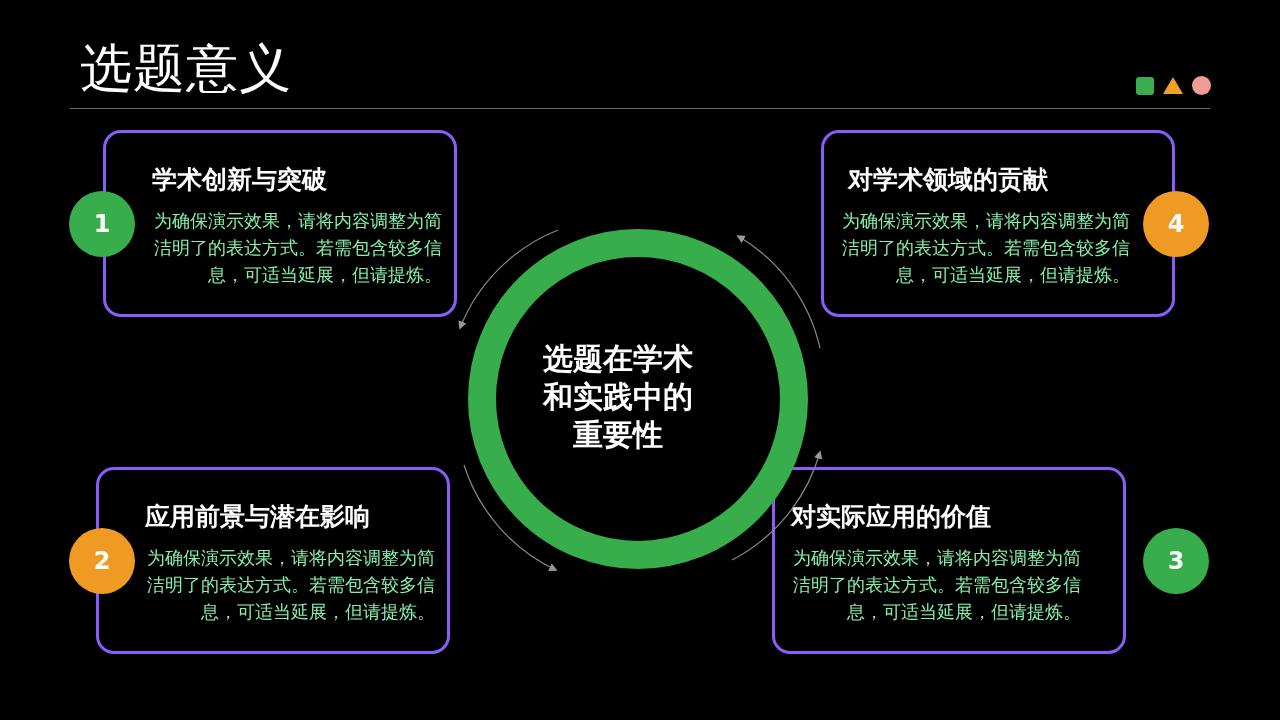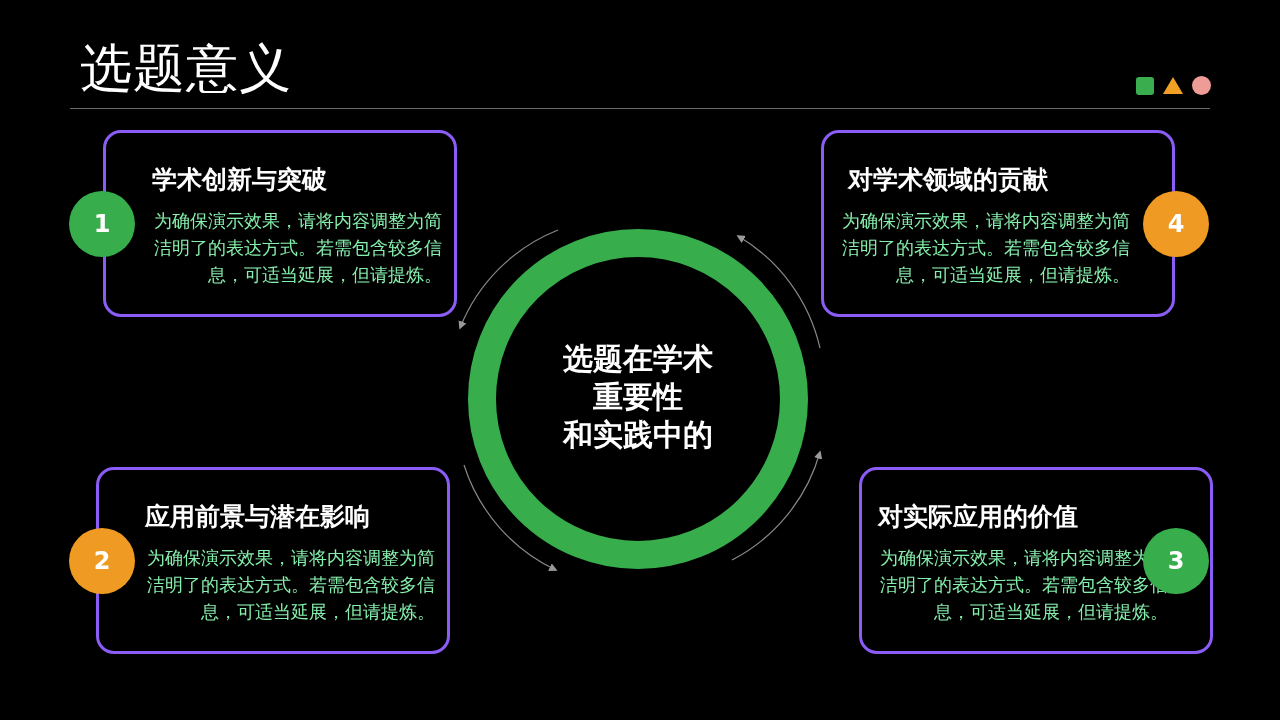--- a/index.html
+++ b/index.html
@@ -13,21 +13,21 @@
   .sq { width: 18px; height: 18px; border-radius: 3px; background: #3aae4f; }
   .tri { width: 0; height: 0; border-left: 10px solid transparent; border-right: 10px solid transparent; border-bottom: 17px solid #f0a125; }
   .circ { width: 19px; height: 19px; border-radius: 50%; background: #ef9c96; }
 
   .card { position: absolute; width: 354px; height: 187px; border: 3px solid #8b5cf6; border-radius: 18px; box-sizing: border-box; }
   .card .h { position: absolute; left: 46px; top: 30px; font-size: 25px; font-weight: bold; white-space: nowrap; }
   .card .p { position: absolute; left: 46px; top: 74px; width: 290px; font-size: 18px; line-height: 27px; color: #86efac; text-align: right; }
   .badge { position: absolute; width: 66px; height: 66px; border-radius: 50%; display: flex; align-items: center; justify-content: center; font-size: 24px; font-weight: bold; color: #fff; }
 
   .ring { position: absolute; left: 468px; top: 229px; width: 340px; height: 340px; border-radius: 50%; border: 28px solid #37ad4b; box-sizing: border-box; }
-  .center-text { position: absolute; left: 508px; top: 340px; width: 260px; text-align: center; font-size: 30px; font-weight: bold; line-height: 38px; }
+  .center-text { position: absolute; left: 488px; top: 340px; width: 260px; text-align: center; font-size: 30px; font-weight: bold; line-height: 38px; }
   svg.arrows { position: absolute; left: 0; top: 0; }
 </style>
 </head>
 <body>
 
 <div class="title">选题意义</div>
 <div class="shapes">
   <div class="sq"></div>
   <div class="tri"></div>
   <div class="circ"></div>
@@ -39,21 +39,21 @@
   <div class="p">为确保演示效果，请将内容调整为简洁明了的表达方式。若需包含较多信息，可适当延展，但请提炼。</div>
 </div>
 <div class="badge" style="left:69px; top:191px; background:#37ad4b;">1</div>
 
 <div class="card" style="left:96px; top:467px;">
   <div class="h">应用前景与潜在影响</div>
   <div class="p">为确保演示效果，请将内容调整为简洁明了的表达方式。若需包含较多信息，可适当延展，但请提炼。</div>
 </div>
 <div class="badge" style="left:69px; top:528px; background:#ef9a22;">2</div>
 
-<div class="card" style="left:859px; top:467px;">
+<div class="card" style="left:772px; top:467px;">
   <div class="h" style="left:16px;">对实际应用的价值</div>
   <div class="p" style="left:16px;">为确保演示效果，请将内容调整为简洁明了的表达方式。若需包含较多信息，可适当延展，但请提炼。</div>
 </div>
 <div class="badge" style="left:1143px; top:528px; background:#37ad4b;">3</div>
 
 <div class="card" style="left:821px; top:130px;">
   <div class="h" style="left:24px;">对学术领域的贡献</div>
   <div class="p" style="left:16px;">为确保演示效果，请将内容调整为简洁明了的表达方式。若需包含较多信息，可适当延展，但请提炼。</div>
 </div>
 <div class="badge" style="left:1143px; top:191px; background:#ef9a22;">4</div>
@@ -66,15 +66,15 @@
   </defs>
   <path d="M558,230 A175,175 0 0,0 460,328" stroke="#888" stroke-width="1.2" fill="none" marker-end="url(#ah)"></path>
   <path d="M464,465 A175,175 0 0,0 556,570" stroke="#888" stroke-width="1.2" fill="none" marker-end="url(#ah)"></path>
   <path d="M732,560 A175,175 0 0,0 820,452" stroke="#888" stroke-width="1.2" fill="none" marker-end="url(#ah)"></path>
   <path d="M820,348 A175,175 0 0,0 738,236" stroke="#888" stroke-width="1.2" fill="none" marker-end="url(#ah)"></path>
 </svg>
 
 <div class="ring"></div>
 <div class="center-text">
   <div>选题在学术</div>
+  <div>和实践中的</div>
   <div>重要性</div>
-  <div>和实践中的</div>
 </div>
 
 </body></html>

